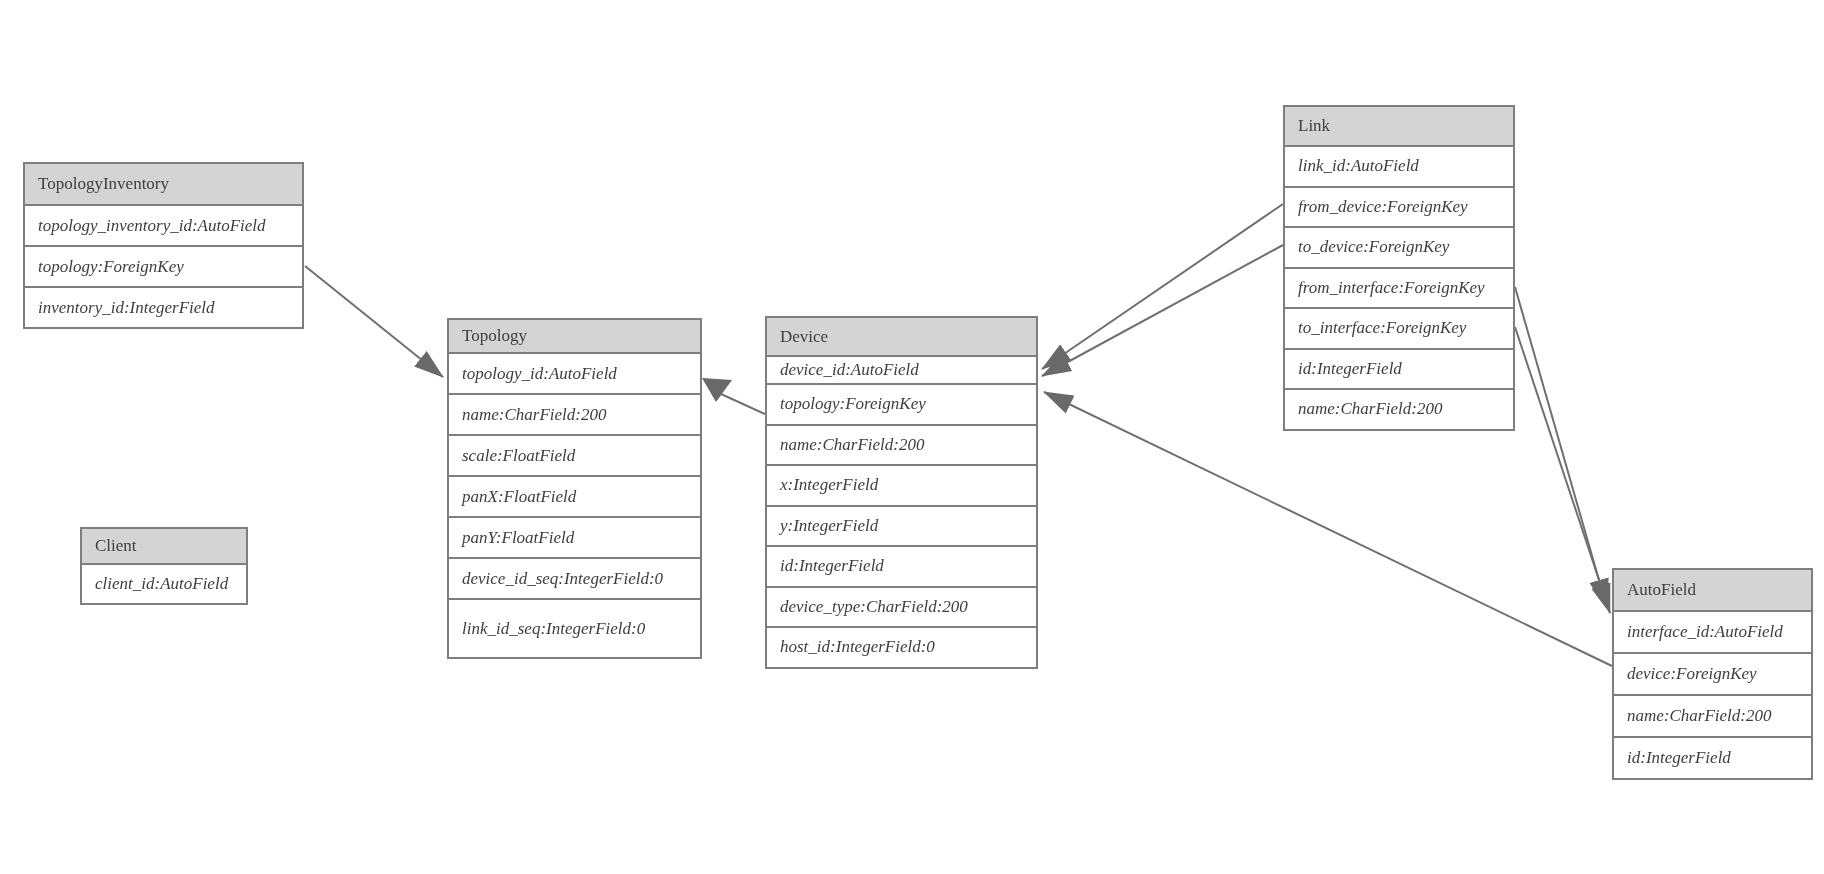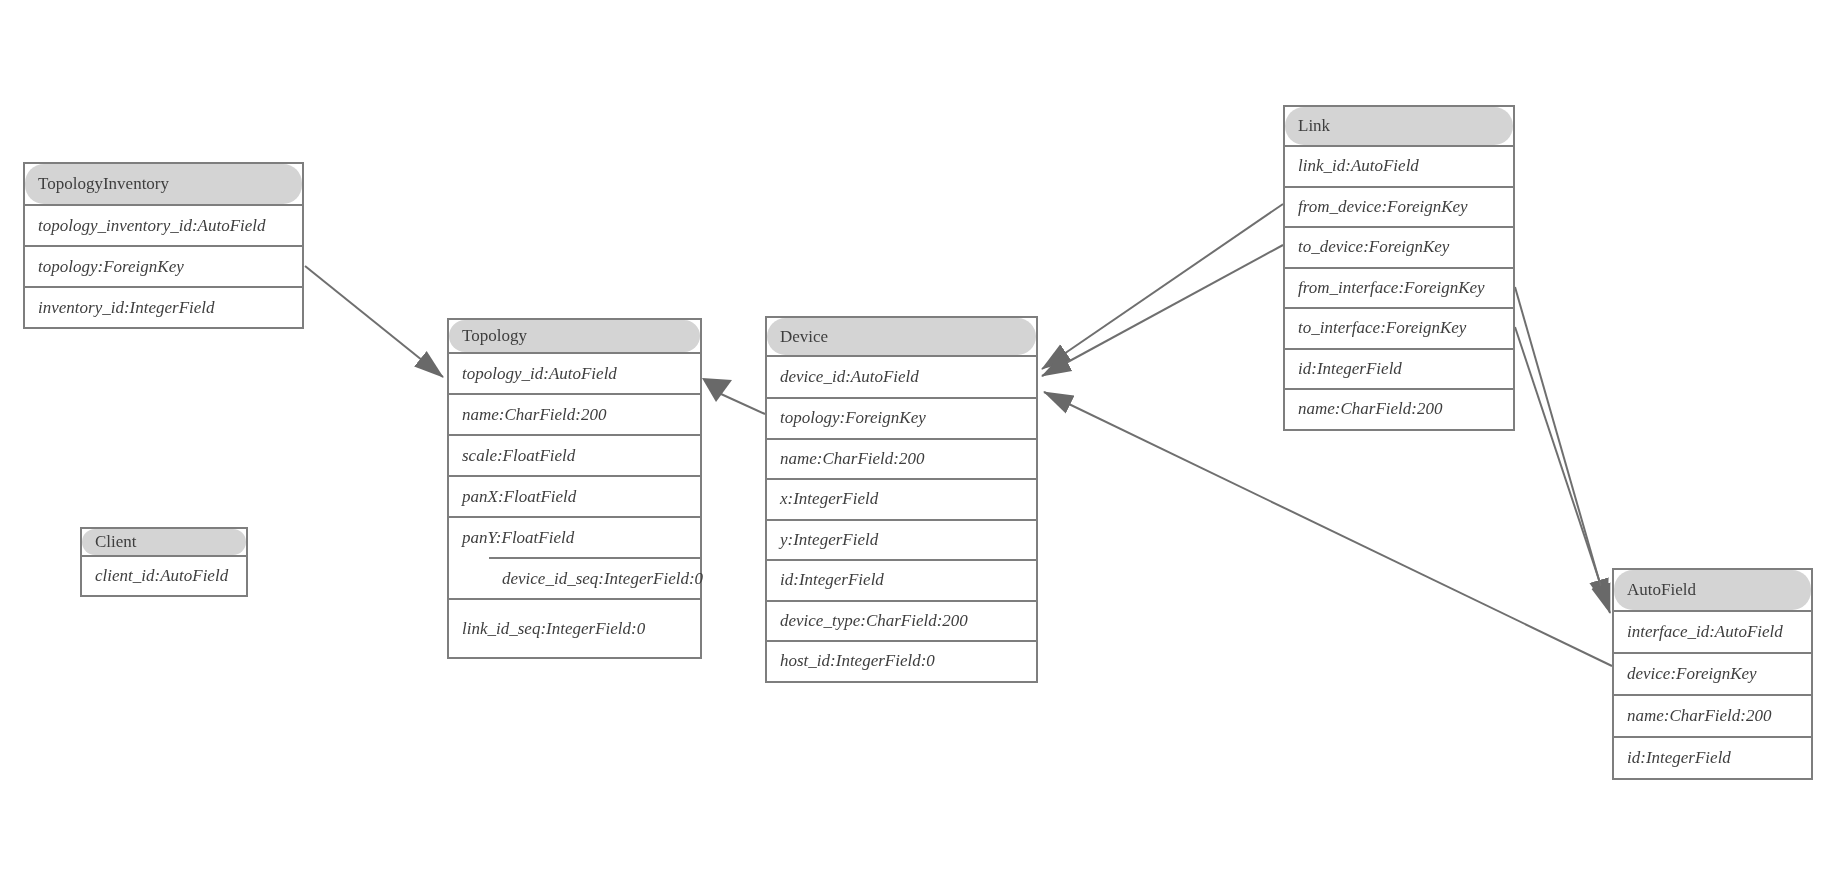--- a/index.html
+++ b/index.html
@@ -24,21 +24,20 @@
     background: var(--row-fill, #ffffff);
     color: var(--text, #3e3e3e);
     font-size: 17px;
   }
   .entity-header {
     background: var(--header-fill, #d4d4d4);
     display: flex;
     align-items: center;
     padding-left: 13px;
     white-space: nowrap;
-    border-radius: 19px;
   }
   .entity-row {
     border-top: 2px solid var(--border, #7e7e7e);
     background: var(--row-fill, #ffffff);
     display: flex;
     align-items: center;
     padding-left: 13px;
     white-space: nowrap;
     font-style: italic;
   }
@@ -68,30 +67,30 @@
       <div class="entity-row" style="height: 41px;">topology:ForeignKey</div>
       <div class="entity-row" style="height: 41px;">inventory_id:IntegerField</div>
     </div>
     <div class="entity" style="left: 447px; top: 318px; width: 255px;">
       <div class="entity-header" style="height: 32px;">Topology</div>
       <div class="entity-row" style="height: 41px;">topology_id:AutoField</div>
       <div class="entity-row" style="height: 41px;">name:CharField:200</div>
       <div class="entity-row" style="height: 41px;">scale:FloatField</div>
       <div class="entity-row" style="height: 41px;">panX:FloatField</div>
       <div class="entity-row" style="height: 41px;">panY:FloatField</div>
-      <div class="entity-row" style="height: 41px; margin-left: 40px;">device_id_seq:IntegerField:0</div>
+      <div class="entity-row" style="height: 41px;">device_id_seq:IntegerField:0</div>
       <div class="entity-row" style="height: 59px;">link_id_seq:IntegerField:0</div>
     </div>
     <div class="entity" style="left: 80px; top: 527px; width: 168px;">
-      <div class="entity-header" style="height: 26px;">Client</div>
+      <div class="entity-header" style="height: 34px;">Client</div>
       <div class="entity-row" style="height: 40px;">client_id:AutoField</div>
     </div>
     <div class="entity" style="left: 765px; top: 316px; width: 273px;">
       <div class="entity-header" style="height: 37px;">Device</div>
-      <div class="entity-row" style="height: 42px;">device_id:AutoField</div>
+      <div class="entity-row" style="height: 28px;">device_id:AutoField</div>
       <div class="entity-row" style="height: 40.5px;">topology:ForeignKey</div>
       <div class="entity-row" style="height: 40.5px;">name:CharField:200</div>
       <div class="entity-row" style="height: 40.5px;">x:IntegerField</div>
       <div class="entity-row" style="height: 40.5px;">y:IntegerField</div>
       <div class="entity-row" style="height: 40.5px;">id:IntegerField</div>
       <div class="entity-row" style="height: 40.5px;">device_type:CharField:200</div>
       <div class="entity-row" style="height: 40.5px;">host_id:IntegerField:0</div>
     </div>
     <div class="entity" style="left: 1283px; top: 105px; width: 232px;">
       <div class="entity-header" style="height: 38px;">Link</div>

